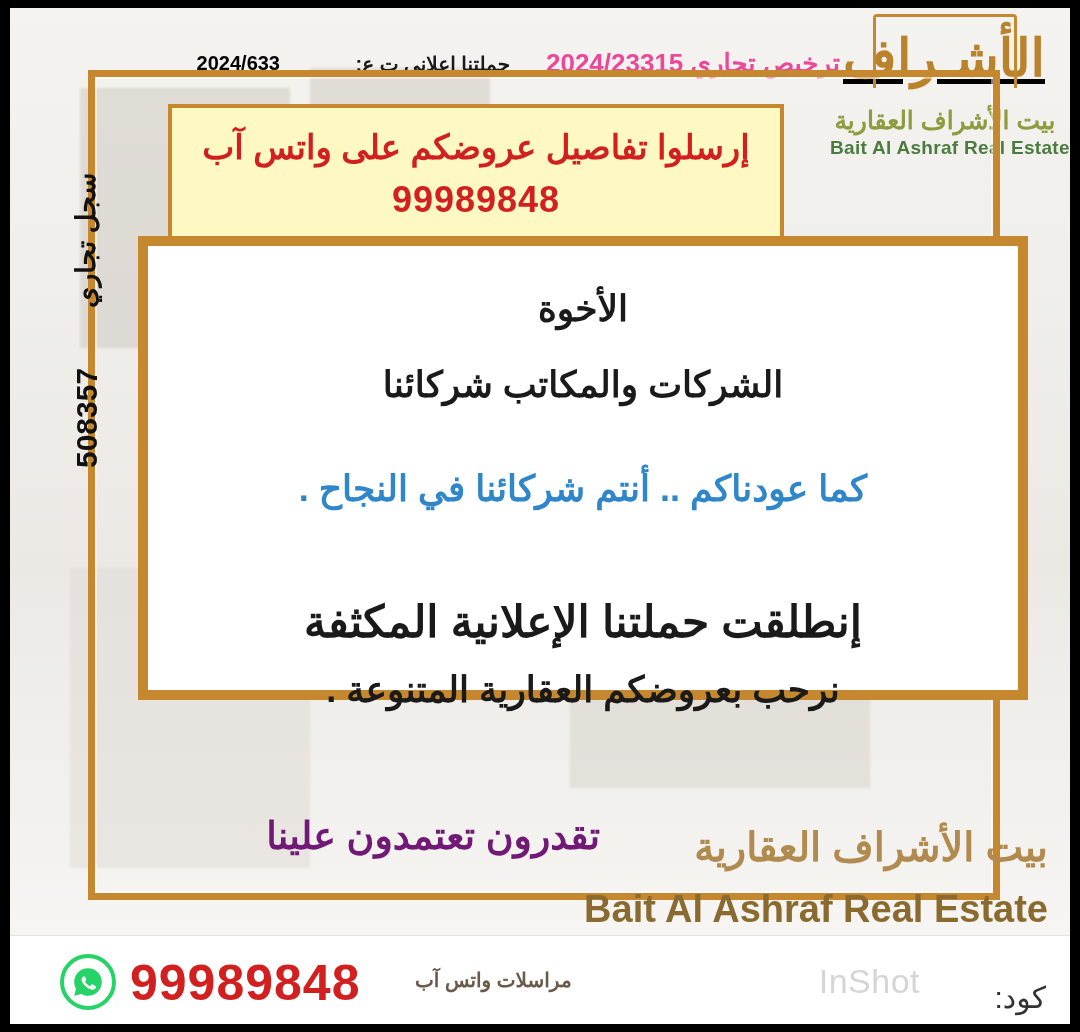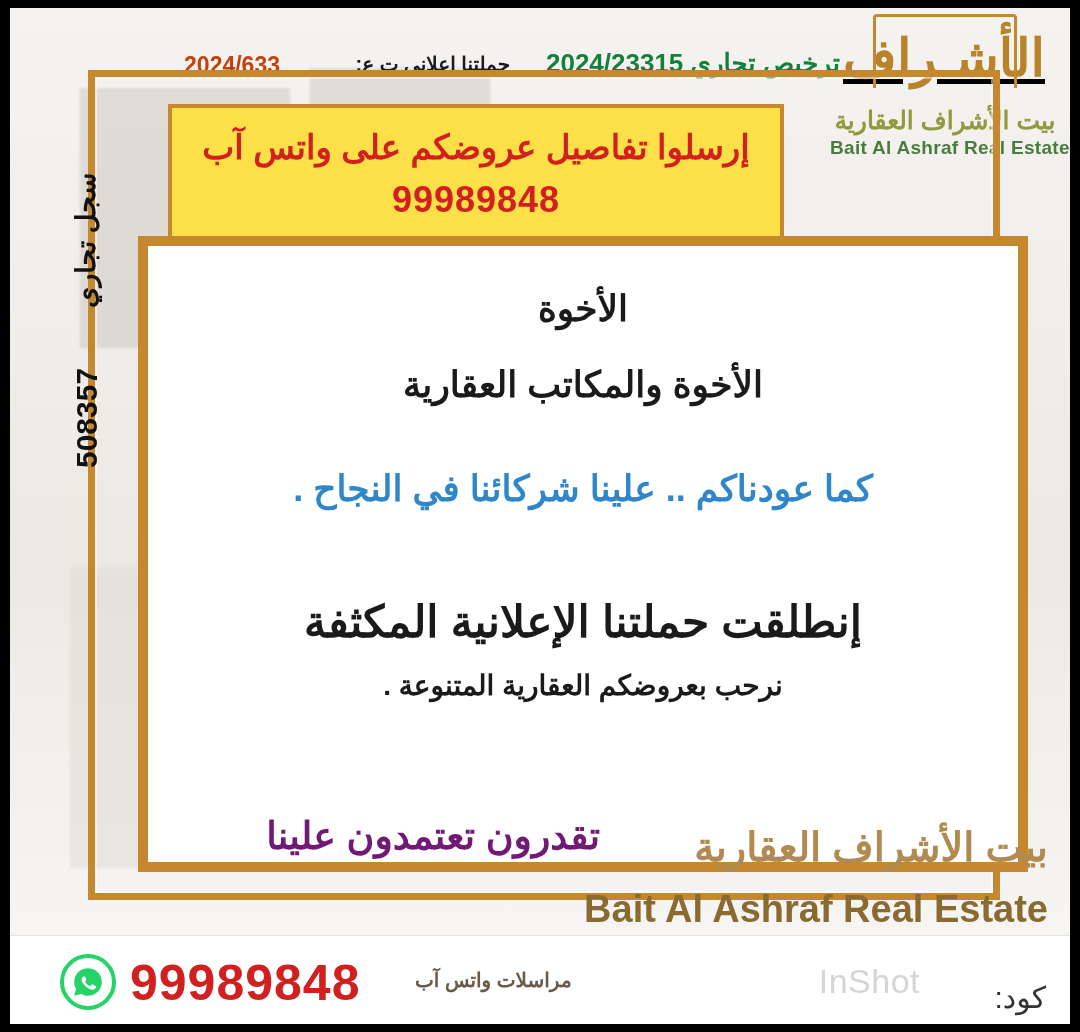--- a/index.html
+++ b/index.html
@@ -65,41 +65,41 @@
     left: 0;
     width: 1060px;
     height: 56px;
   }
   .lic-commercial {
     position: absolute;
     right: 230px;
     top: 22px;
     font-size: 26px;
     font-weight: bold;
-    color: #15803d;
+    color: #ec4899;
     direction: rtl;
     white-space: nowrap;
   }
   .lic-ad {
     position: absolute;
     right: 560px;
     top: 26px;
     font-size: 20px;
     font-weight: bold;
     color: #1a1a1a;
     direction: rtl;
     white-space: nowrap;
   }
   .lic-ad2 {
     position: absolute;
     right: 790px;
     top: 26px;
-    font-size: 23px;
-    font-weight: bold;
-    color: #c2410c;
+    font-size: 20px;
+    font-weight: bold;
+    color: #000000;
     direction: ltr;
     white-space: nowrap;
   }
 
   
   .logo-wrap {
     position: absolute;
     right: 10px;
     top: 4px;
     width: 230px;
@@ -179,21 +179,21 @@
     direction: ltr;
   }
 
   
   .wa-box {
     position: absolute;
     left: 158px;
     top: 96px;
     width: 616px;
     min-height: 152px;
-    background: #fde047;
+    background: #fef9c3;
     border: 4px solid #c6882e;
     box-sizing: border-box;
     text-align: center;
     padding: 18px 10px 14px 10px;
   }
   .wa-line1 {
     font-size: 34px;
     font-weight: bold;
     color: #d21f1f;
     direction: rtl;
@@ -207,41 +207,41 @@
     margin-top: 10px;
     letter-spacing: 1px;
   }
 
   
   .main-box {
     position: absolute;
     left: 128px;
     top: 228px;
     width: 890px;
-    height: 636px;
+    height: 464px;
     background: #ffffff;
     border: 10px solid #c6882e;
     box-sizing: border-box;
     text-align: center;
     padding: 42px 28px 20px 28px;
   }
   .m-line {
     direction: rtl;
     font-weight: bold;
     color: #1a1a1a;
   }
   .m-l1 { font-size: 36px; }
   .m-l2 { font-size: 36px; margin-top: 34px; }
   .m-l3 {
     font-size: 36px;
     color: #2f86c9;
     margin-top: 62px;
   }
   .m-l4 { font-size: 44px; margin-top: 86px; }
-  .m-l5 { font-size: 28px; margin-top: 22px; }
+  .m-l5 { font-size: 36px; margin-top: 22px; }
 
   
   .slogan {
     position: absolute;
     right: 470px;
     top: 806px;
     font-size: 38px;
     font-weight: bold;
     color: #701a75;
     direction: rtl;
@@ -369,22 +369,22 @@
       <span class="side-number">508357</span>
     </div>
 
     <div class="wa-box">
       <div class="wa-line1">إرسلوا تفاصيل عروضكم على واتس آب</div>
       <div class="wa-line2">99989848</div>
     </div>
 
     <div class="main-box">
       <div class="m-line m-l1">الأخوة</div>
-      <div class="m-line m-l2">الأخوة والمكاتب العقارية</div>
-      <div class="m-line m-l3">كما عودناكم .. علينا شركائنا في النجاح .</div>
+      <div class="m-line m-l2">الشركات والمكاتب شركائنا</div>
+      <div class="m-line m-l3">كما عودناكم .. أنتم شركائنا في النجاح .</div>
       <div class="m-line m-l4">إنطلقت حملتنا الإعلانية المكثفة</div>
       <div class="m-line m-l5">نرحب بعروضكم العقارية المتنوعة .</div>
     </div>
 
     <div class="slogan">تقدرون تعتمدون علينا</div>
     <div class="brand-ar-big">بيت الأشراف العقارية</div>
     <div class="brand-en-big">Bait Al Ashraf Real Estate</div>
 
     <div class="footer">
       <div class="wa-icon">

